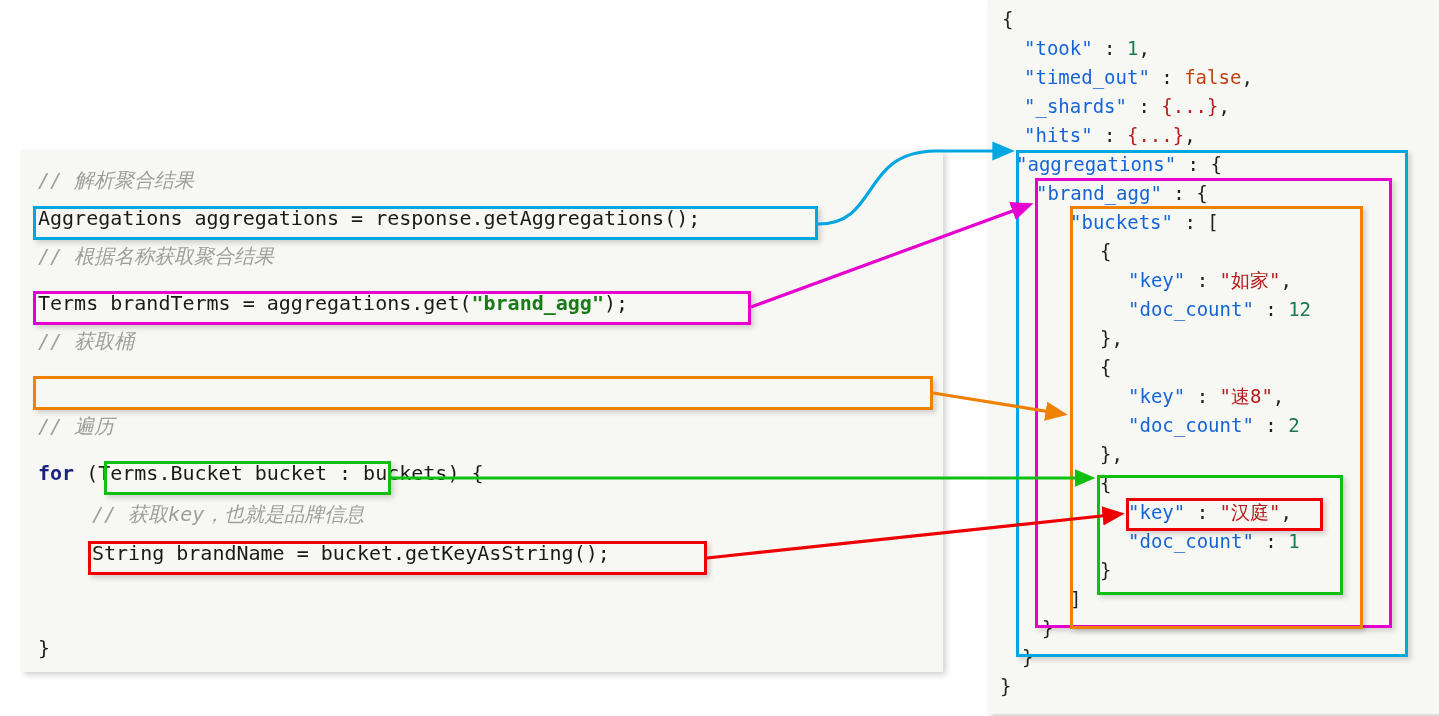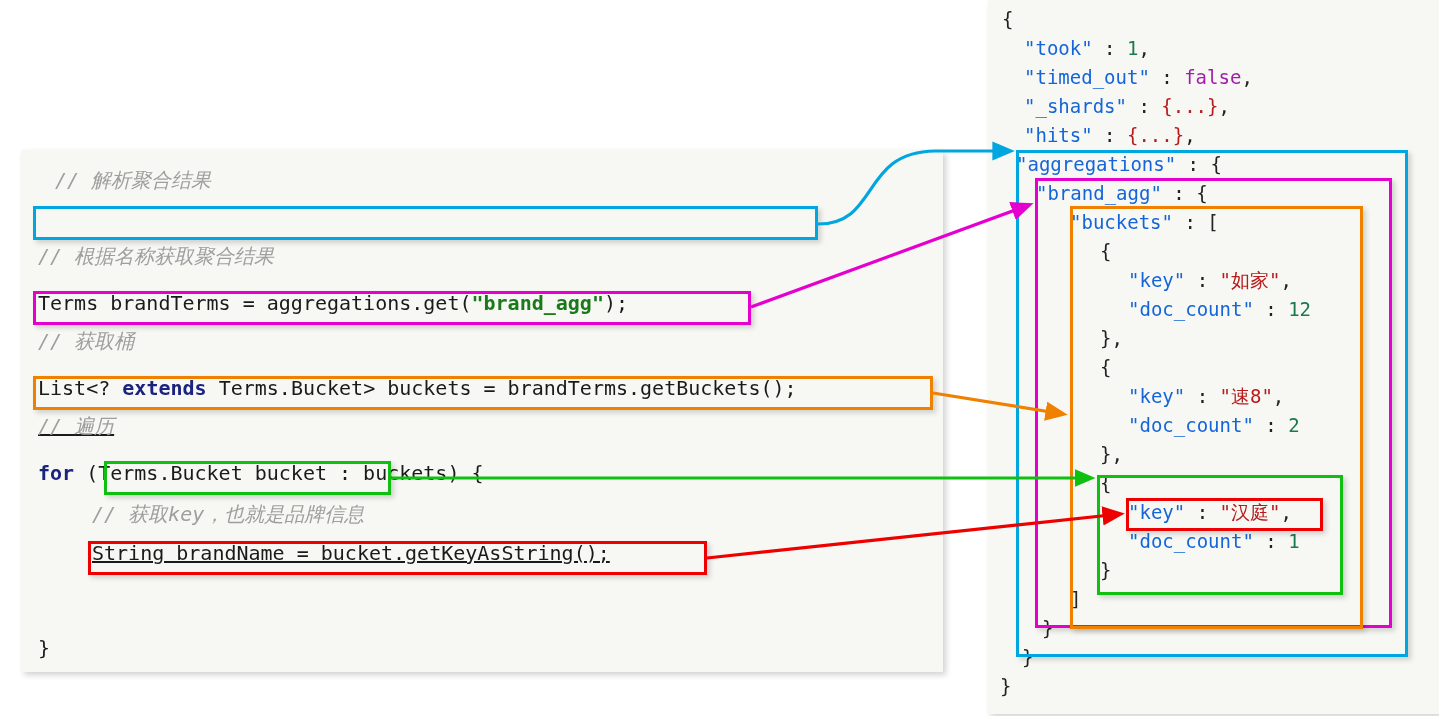--- a/index.html
+++ b/index.html
@@ -29,21 +29,21 @@
     letter-spacing:0px;
     color:#1a1a1a;
   }
   .cmt{color:#9e9e9e;font-style:italic;}
   .kw{color:#1a237e;font-weight:bold;}
   .str{color:#1a7a1a;font-weight:bold;}
   .fld{color:#8a2be2;font-weight:bold;font-style:italic;}
   .jkey{color:#1565d8;}
   .jstr{color:#b71c1c;}
   .jnum{color:#1b7a4b;}
-  .jbool{color:#a21caf;}
+  .jbool{color:#c2410c;}
   .jdots{color:#b71c1c;}
   .jpunct{color:#222;}
   .jline{
     position:absolute;
     white-space:pre;
     font-size:19px;
     line-height:23px;
     color:#222;
   }
   .hlbox{
@@ -58,38 +58,38 @@
   .hl-green{border:3px solid #10c010;}
   .hl-red{border:3px solid #ee0000;}
   .boxshadow{box-shadow:3px 3px 5px rgba(0,0,0,0.16);}
   svg#arrows{position:absolute;left:0;top:0;width:1439px;height:716px;pointer-events:none;}
 </style>
 </head>
 <body>
 
 <div class="panel" id="code-panel">
 
-  <div class="code-line" style="left:17px;top:18px;margin-left:17px;"><span class="cmt">// 解析聚合结果</span></div>
+  <div class="code-line" style="left:17px;top:18px;"><span class="cmt">// 解析聚合结果</span></div>
 
+  <div class="code-line" style="left:17px;top:56px;"><span>Aggregations aggregations = response.getAggregations();</span></div>
 
   <div class="code-line" style="left:17px;top:141px;"><span>Terms brandTerms = aggregations.get(</span><span class="str">"brand_agg"</span><span>);</span></div>
 
   <div class="code-line" style="left:17px;top:94px;"><span class="cmt">// 根据名称获取聚合结果</span></div>
 
   <div class="code-line" style="left:17px;top:179px;"><span class="cmt">// 获取桶</span></div>
 
-  <div class="code-line" style="left:17px;top:226px;"><span>List&lt;? </span><span class="kw">extends</span><span> Terms.Bucket&gt; buckets = brandTerms.getBuckets();</span></div>
 
-  <div class="code-line" style="left:17px;top:264px;text-decoration:underline;"><span class="cmt">// 遍历</span></div>
+  <div class="code-line" style="left:17px;top:264px;"><span class="cmt">// 遍历</span></div>
 
   <div class="code-line" style="left:71px;top:352px;"><span class="cmt">// 获取key，也就是品牌信息</span></div>
 
   <div class="code-line" style="left:17px;top:311px;"><span class="kw">for</span><span> (Terms.Bucket bucket : buckets) {</span></div>
 
-  <div class="code-line" style="left:71px;top:391px;text-decoration:underline;"><span>String brandName = bucket.getKeyAsString();</span></div>
+  <div class="code-line" style="left:71px;top:391px;"><span>String brandName = bucket.getKeyAsString();</span></div>
 
 
   <div class="code-line" style="left:17px;top:486px;"><span>}</span></div>
 
 </div>
 
 <div class="hlbox hl-cyan boxshadow" id="code-hl-aggregations" style="left:33px;top:206px;width:785px;height:34px;"></div>
 <div class="hlbox hl-magenta boxshadow" id="code-hl-brandterms" style="left:33px;top:291px;width:718px;height:34px;"></div>
 <div class="hlbox hl-orange boxshadow" id="code-hl-buckets" style="left:33px;top:376px;width:900px;height:34px;"></div>
 <div class="hlbox hl-green boxshadow" id="code-hl-bucket" style="left:104px;top:461px;width:287px;height:34px;"></div>

